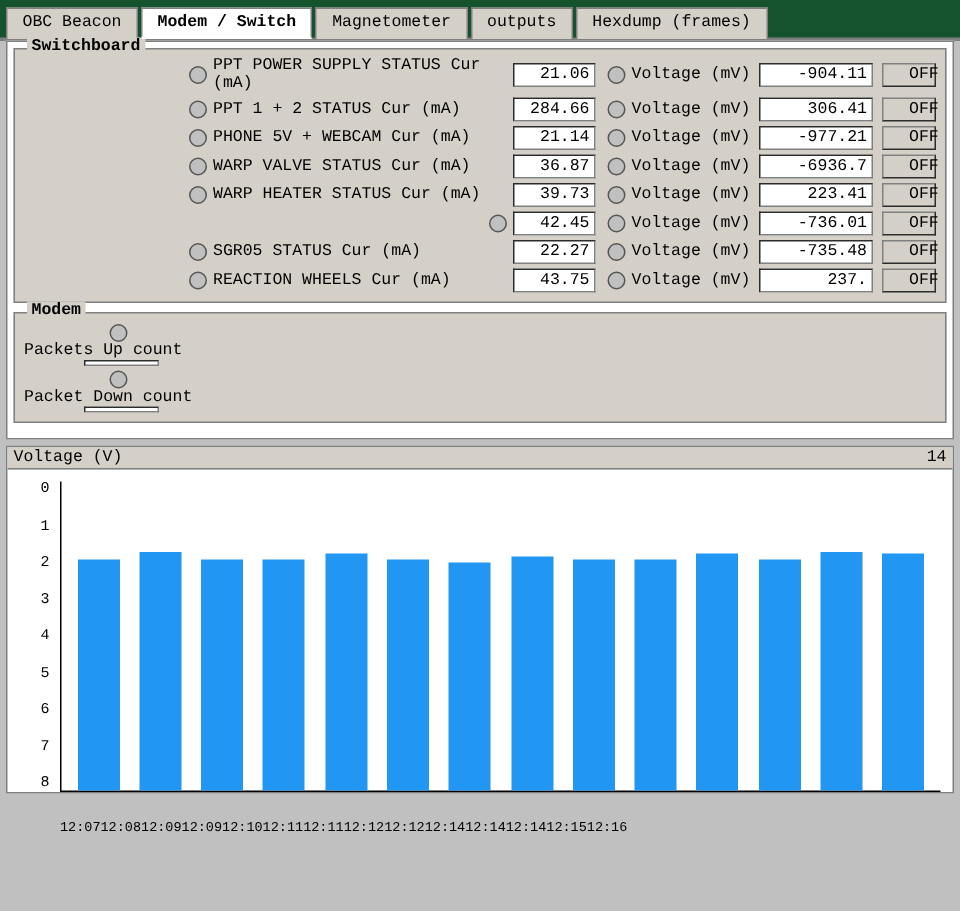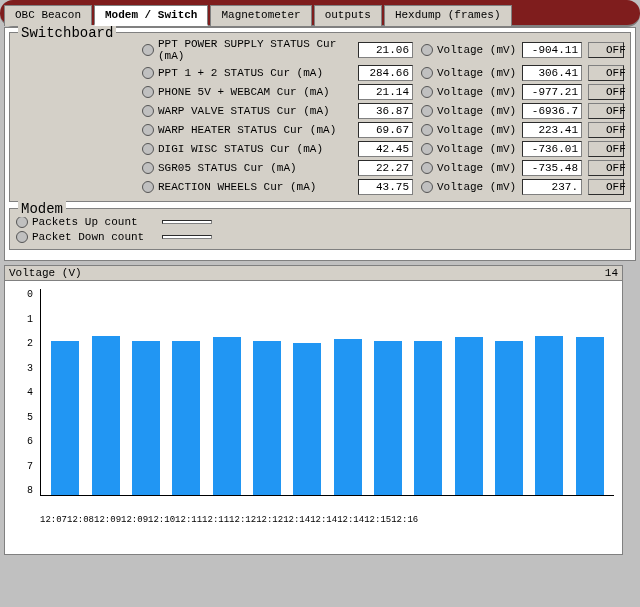--- a/index.html
+++ b/index.html
@@ -8,26 +8,25 @@
       font-size: 11px;
       background: #c0c0c0;
       width: 640px;
       height: 607px;
       overflow: hidden;
     }
 
     
     .tab-bar {
       display: flex;
-      background: #7f1d1d;
+      background: #14532d;
       border-bottom: 2px solid #808080;
       padding-top: 4px;
       padding-left: 4px;
       gap: 2px;
-      border-radius: 13px;
     }
     .tab {
       padding: 3px 10px;
       border: 1px solid #808080;
       background: #d4d0c8;
       cursor: pointer;
       font-size: 11px;
       font-family: 'Courier New', Courier, monospace;
       border-bottom: none;
       position: relative;
@@ -55,22 +54,22 @@
       padding: 2px 6px 6px 6px;
       position: relative;
       background: #d4d0c8;
     }
     .section-label {
       position: absolute;
       top: -8px;
       left: 8px;
       background: #d4d0c8;
       padding: 0 3px;
-      font-size: 14px;
-      font-weight: normal;
+      font-size: 11px;
+      font-weight: bold;
     }
 
     .switch-row {
       display: flex;
       align-items: center;
       margin-top: 3px;
       justify-content: flex-end;
     }
     .radio-dot {
       width: 12px;
@@ -95,21 +94,21 @@
       text-align: right;
       margin-right: 8px;
       flex-shrink: 0;
     }
     .voltage-label {
       width: 85px;
       font-size: 11px;
       flex-shrink: 0;
     }
     .voltage-value {
-      width: 60px;
+      width: 76px;
       background: #fff;
       border: 1px inset #808080;
       padding: 1px 3px;
       font-size: 11px;
       text-align: right;
       margin-right: 6px;
       flex-shrink: 0;
     }
     .off-badge {
       width: 32px;
@@ -117,41 +116,42 @@
       border: 1px outset #808080;
       padding: 1px 17px;
       font-size: 11px;
       text-align: center;
       flex-shrink: 0;
     }
     .modem-row {
       display: flex;
       align-items: center;
       margin-top: 3px;
+      flex-direction: column;
     }
     .modem-label {
       font-size: 11px;
       width: 130px;
       flex-shrink: 0;
     }
     .modem-value {
       width: 50px;
       background: #fff;
       border: 1px inset #808080;
       padding: 1px 3px;
       font-size: 11px;
     }
 
     
     .chart-container {
       border: 1px solid #808080;
-      margin: 0 17px 0px 4px;
+      margin: 0 4px 0px 4px;
       background: #ffffff;
       position: relative;
-      height: 290px;
+      height: 232px;
     }
     .chart-title-bar {
       display: flex;
       justify-content: space-between;
       align-items: center;
       background: #d4d0c8;
       border-bottom: 1px solid #808080;
       padding: 1px 4px;
       font-size: 11px;
     }
@@ -259,29 +259,28 @@
     <div class="switch-label">WARP VALVE STATUS Cur (mA)</div>
     <div class="switch-value">36.87</div>
     <div class="radio-dot"></div>
     <div class="voltage-label">Voltage (mV)</div>
     <div class="voltage-value">-6936.7</div>
     <div class="off-badge">OFF</div>
   </div>
         <div class="switch-row">
     <div class="radio-dot"></div>
     <div class="switch-label">WARP HEATER STATUS Cur (mA)</div>
-    <div class="switch-value">69.67</div>
+    <div class="switch-value">39.73</div>
     <div class="radio-dot"></div>
     <div class="voltage-label">Voltage (mV)</div>
     <div class="voltage-value">223.41</div>
     <div class="off-badge">OFF</div>
   </div>
         <div class="switch-row">
     <div class="radio-dot"></div>
-    <div class="switch-label">DIGI WISC STATUS Cur (mA)</div>
     <div class="switch-value">42.45</div>
     <div class="radio-dot"></div>
     <div class="voltage-label">Voltage (mV)</div>
     <div class="voltage-value">-736.01</div>
     <div class="off-badge">OFF</div>
   </div>
         <div class="switch-row">
     <div class="radio-dot"></div>
     <div class="switch-label">SGR05 STATUS Cur (mA)</div>
     <div class="switch-value">22.27</div>

